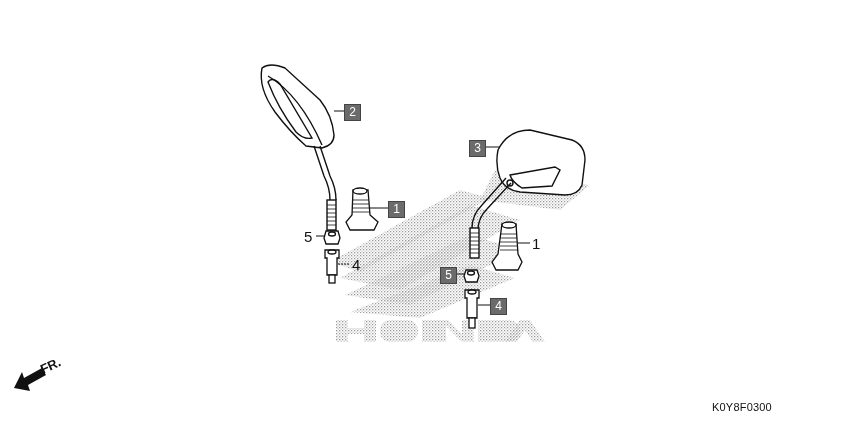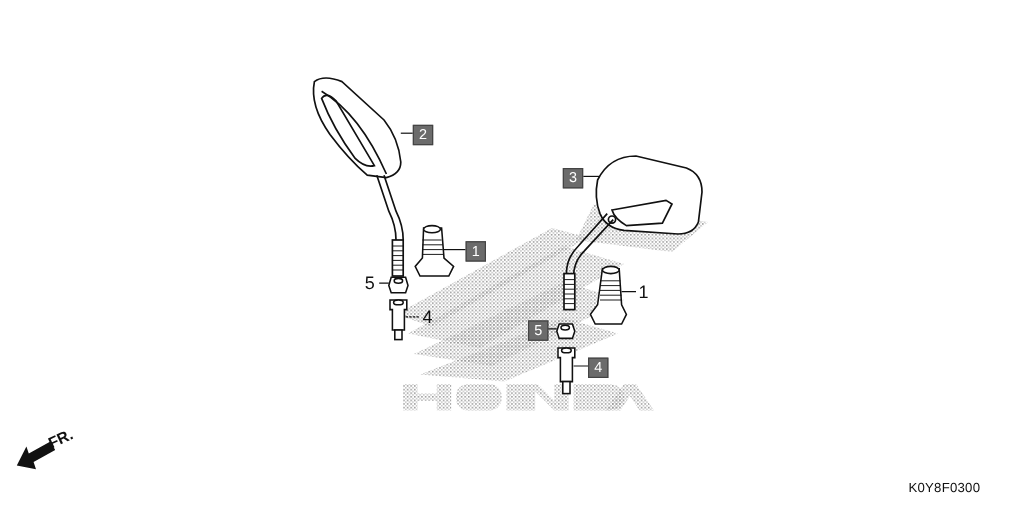--- a/index.html
+++ b/index.html
@@ -1,20 +1,20 @@
 <!DOCTYPE html>
 <html><head>
 <meta charset="utf-8">
 <style>
   html, body { margin:0; padding:0; background:#ffffff; }
   body { width:842px; height:421px; position:relative; overflow:hidden; font-family:"Liberation Sans", sans-serif; }
   svg.diagram { position:absolute; left:0; top:0; }
   .callout-box { position:absolute; width:15px; height:15px; background:#6b6b6b; border:1px solid #444; color:#fff; font-size:12px; line-height:15px; text-align:center; }
   .callout-text { position:absolute; font-size:15px; color:#111; line-height:15px; }
-  .code { position:absolute; left:757px; top:401px; font-size:11px; color:#111; letter-spacing:0.2px; }
+  .code { position:absolute; left:712px; top:401px; font-size:11px; color:#111; letter-spacing:0.2px; }
 </style>
 </head>
 <body>
 
 <svg class="diagram" width="842" height="421" viewBox="0 0 842 421">
   <defs>
     <pattern id="dots" width="3" height="3" patternUnits="userSpaceOnUse">
       <rect x="0" y="0" width="1.3" height="1.3" fill="#9a9a9a"></rect>
       <rect x="1.5" y="1.5" width="1.3" height="1.3" fill="#c4c4c4"></rect>
     </pattern>

